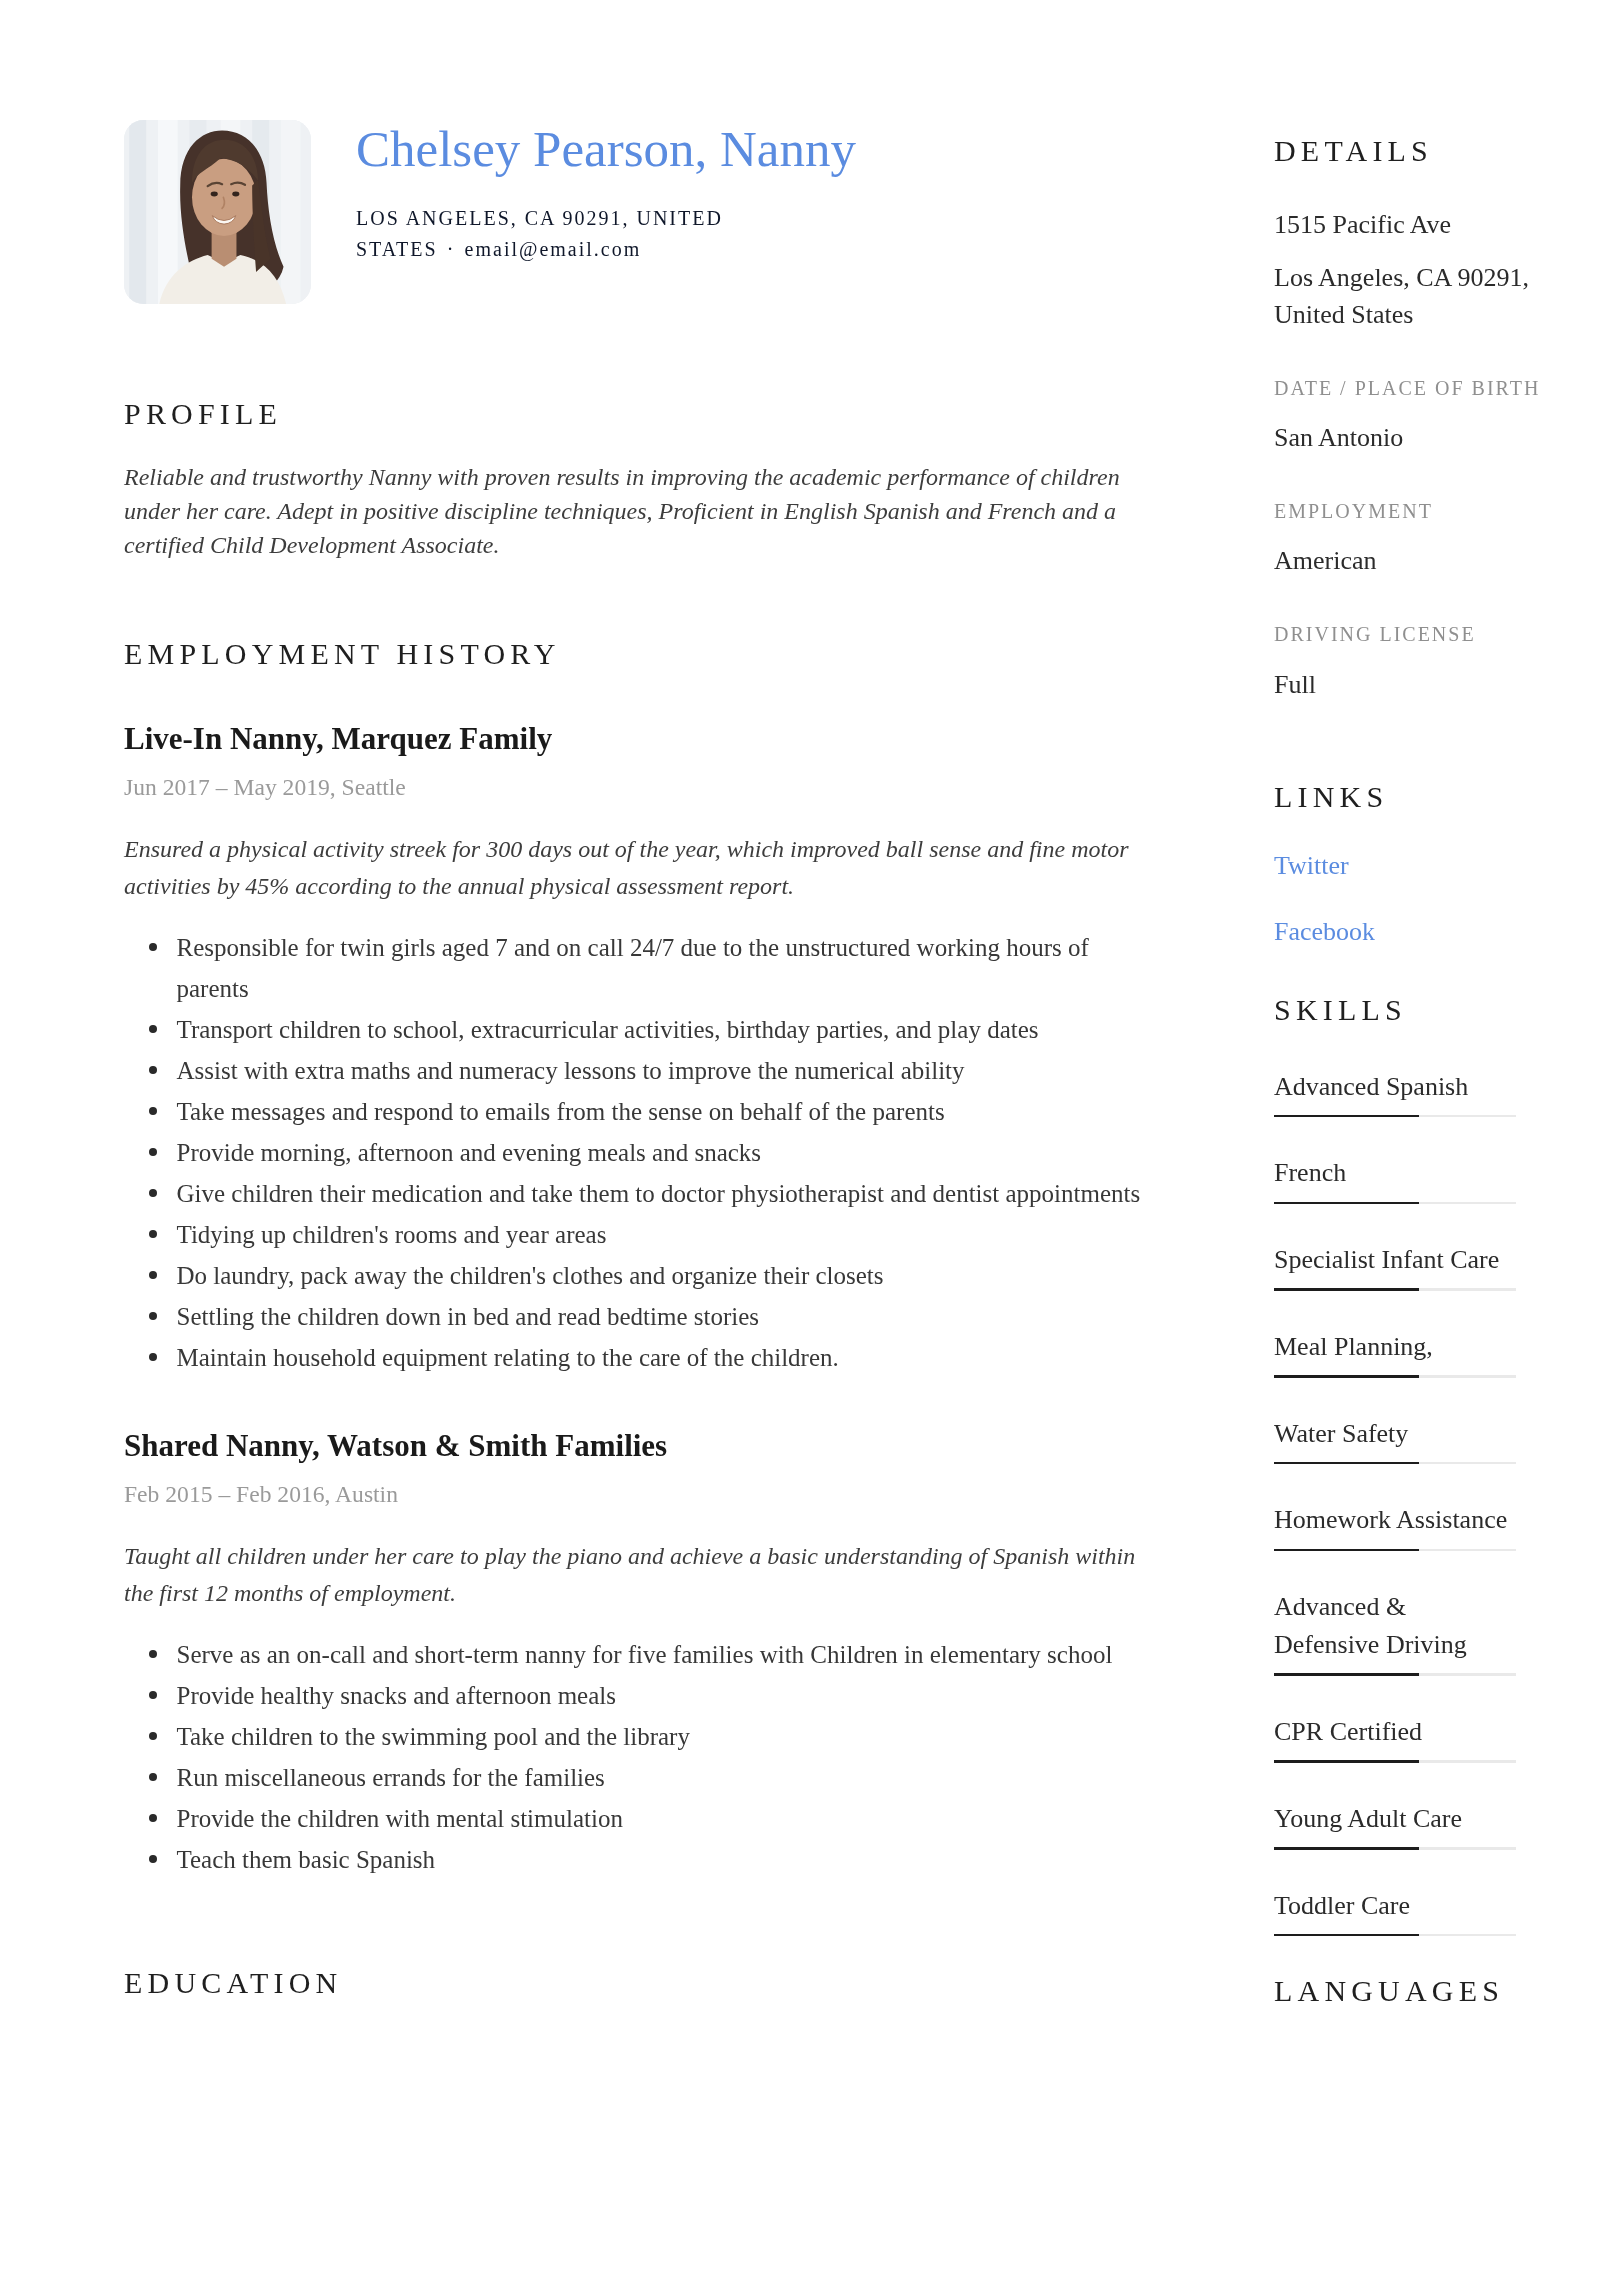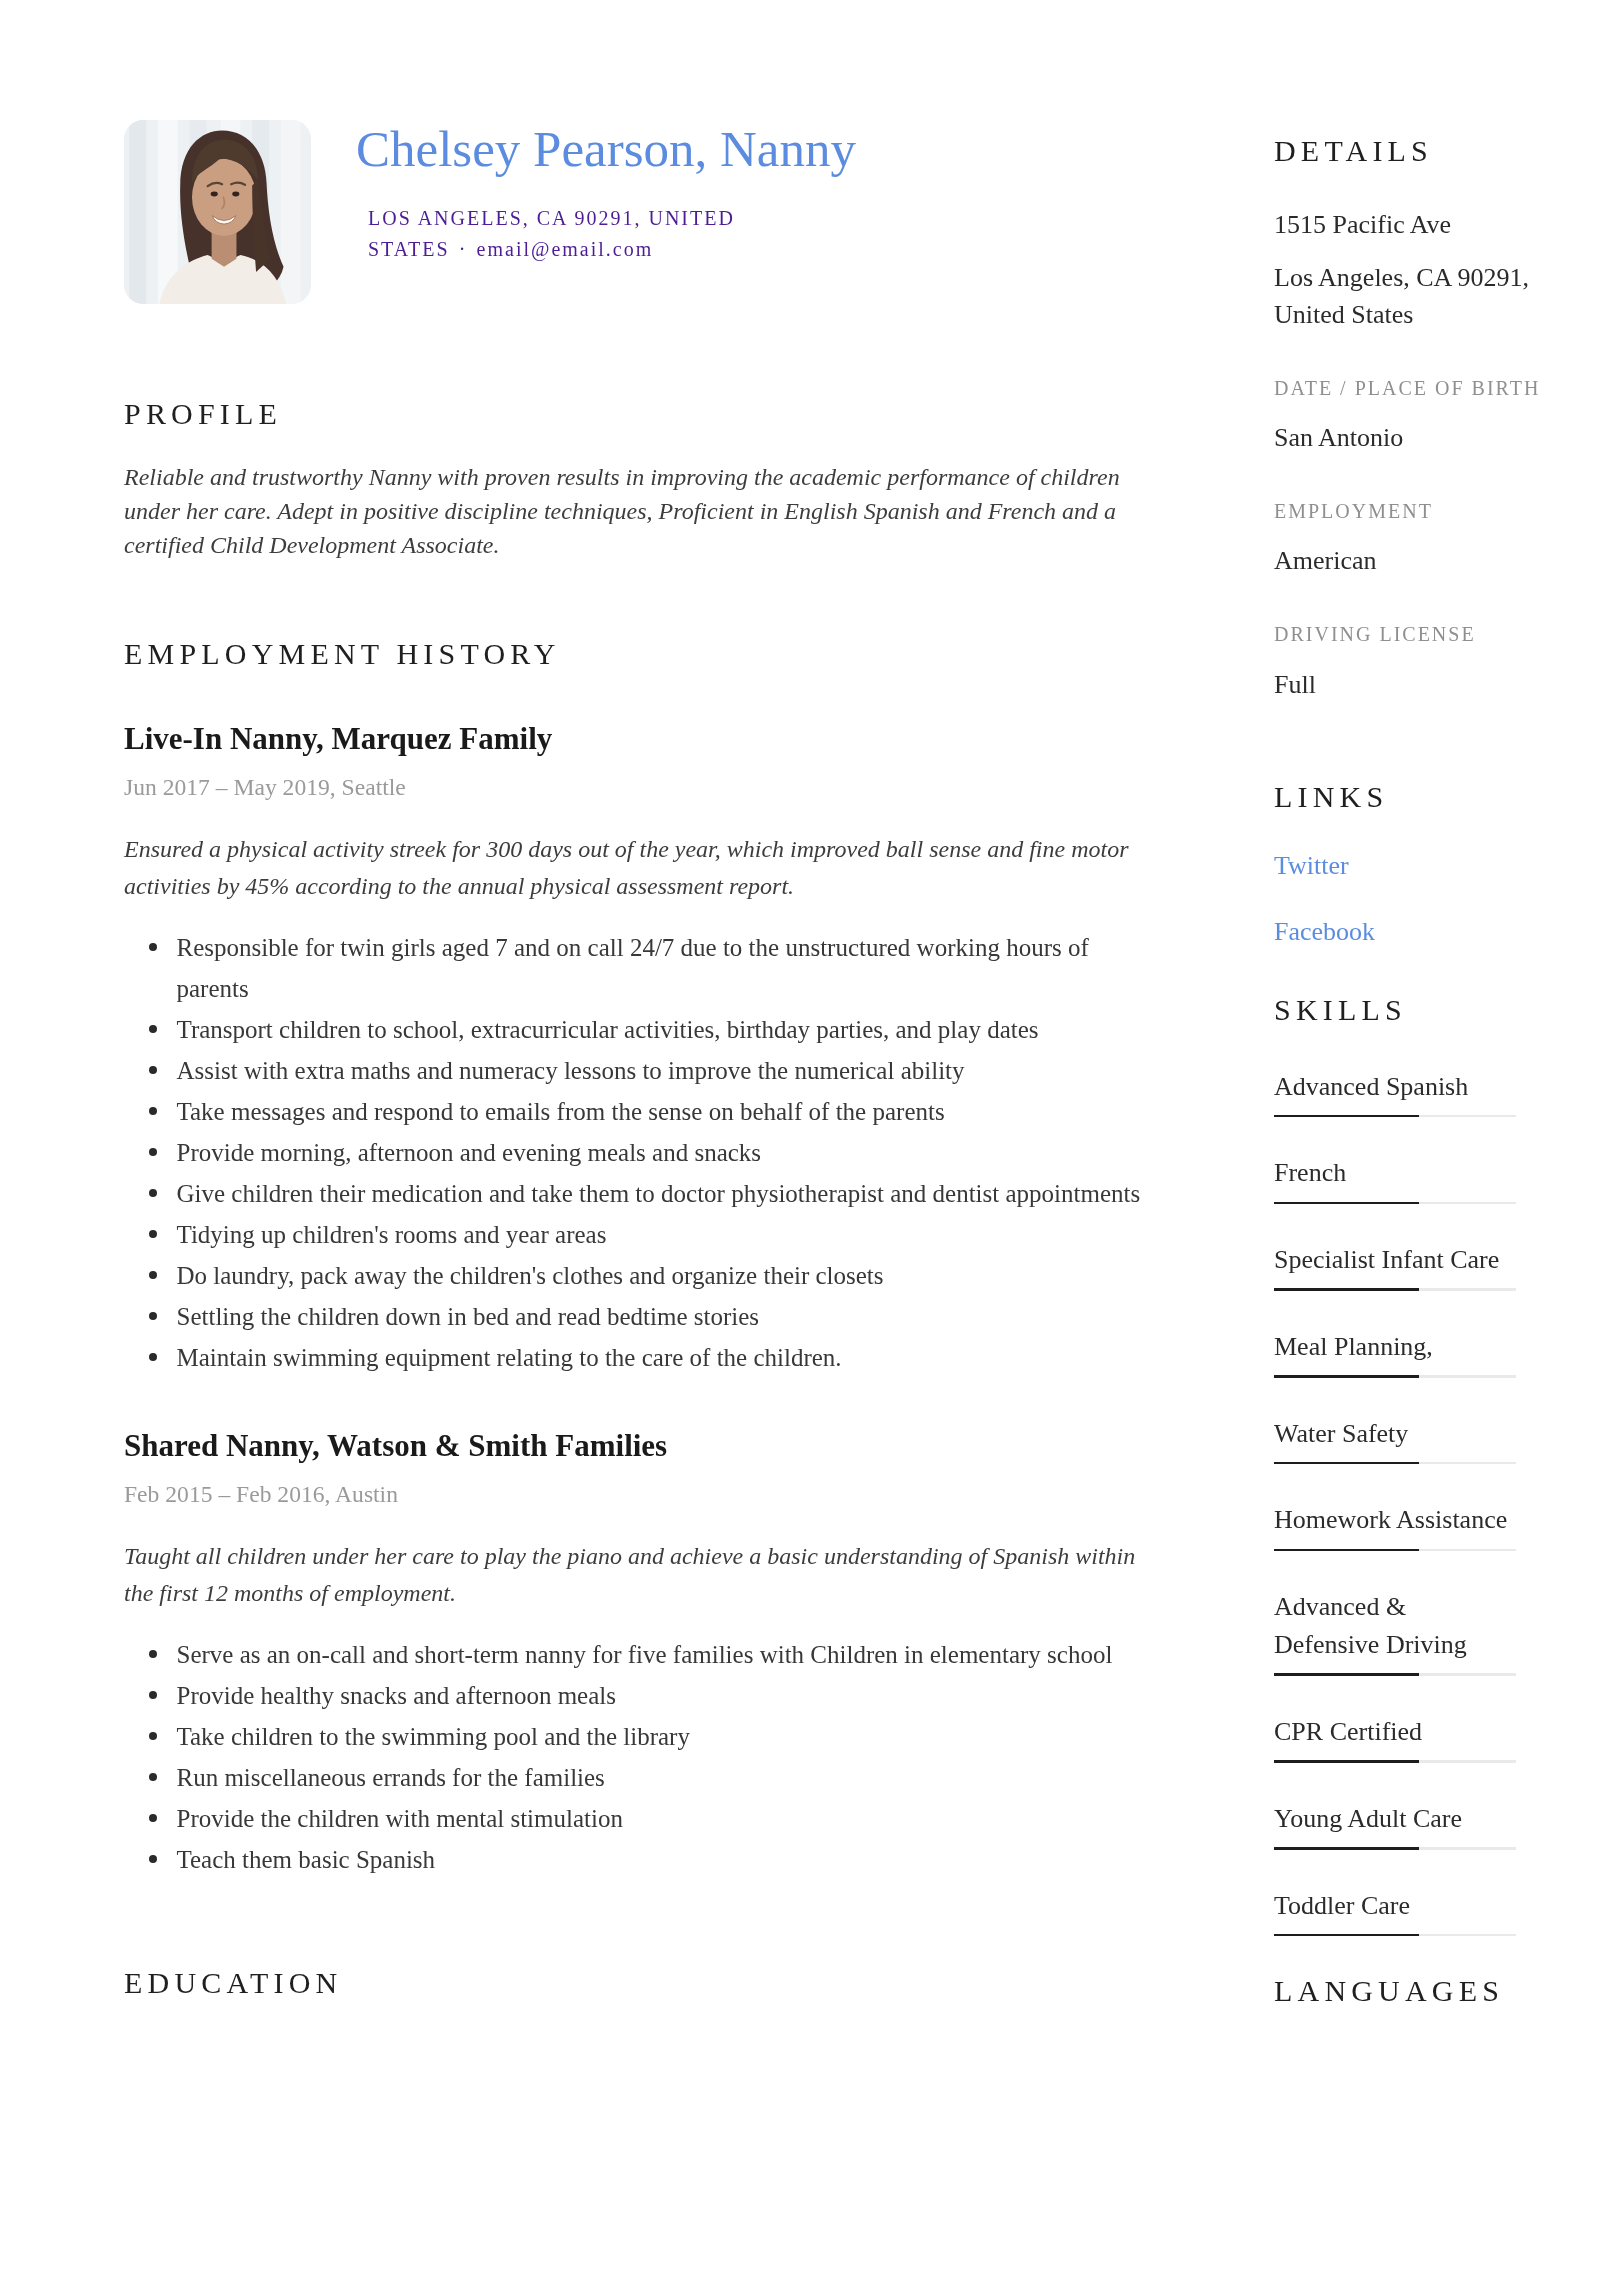--- a/index.html
+++ b/index.html
@@ -13,21 +13,21 @@
   .header-row { display:flex; align-items:flex-start; }
   .photo {
     width:187px; height:184px; border-radius:19.6px; overflow:hidden; flex:none;
     background:#eef1f4;
   }
   .photo svg { display:block; }
   .id-block { margin-left:45px; padding-top:1.3px; }
   .name { margin:0; font-weight:400; font-size:51px; line-height:1.12; color:#5b8ce0; }
   .contact {
     margin-top:25px; width:425px; font-size:20px; line-height:31px;
-    letter-spacing:2px; color:#4c1d95;margin-left:12px;
+    letter-spacing:2px; color:#0f172a;
   }
   .contact .dot { margin:0 9.2px; }
   .sec-heading {
     margin:0; font-weight:400; font-size:30px; letter-spacing:5.2px; color:#1f1f1f;
   }
   .profile-heading { margin-top:93px; }
   .profile-text {
     margin-top:29px; font-style:italic; font-size:24px; line-height:34px; color:#3d3d3d;
   }
   .employment-heading { margin-top:75px; }
@@ -117,21 +117,21 @@
 
       <li>Responsible for twin girls aged 7 and on call 24/7 due to the unstructured working hours of parents</li>
           <li>Transport children to school, extracurricular activities, birthday parties, and play dates</li>
           <li>Assist with extra maths and numeracy lessons to improve the numerical ability</li>
           <li>Take messages and respond to emails from the sense on behalf of the parents</li>
           <li>Provide morning, afternoon and evening meals and snacks</li>
           <li>Give children their medication and take them to doctor physiotherapist and dentist appointments</li>
           <li>Tidying up children's rooms and year areas</li>
           <li>Do laundry, pack away the children's clothes and organize their closets</li>
           <li>Settling the children down in bed and read bedtime stories</li>
-          <li>Maintain swimming equipment relating to the care of the children.</li>
+          <li>Maintain household equipment relating to the care of the children.</li>
         </ul>
     </div>
 
     <div class="job">
       <h3 class="job-title">Shared Nanny, Watson &amp; Smith Families</h3>
       <div class="job-dates">Feb 2015 – Feb 2016, Austin</div>
       <div class="job-summary">Taught all children under her care to play the piano and achieve a basic understanding of Spanish within the first 12 months of employment.</div>
       <ul class="job-bullets">
 
       <li>Serve as an on-call and short-term nanny for five families with Children in elementary school</li>

